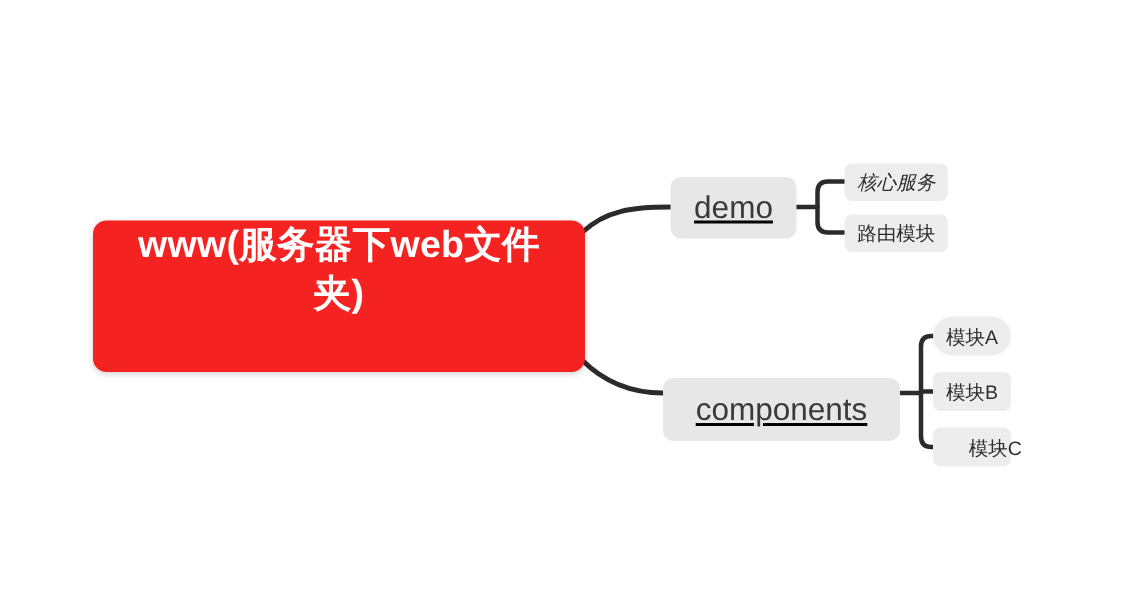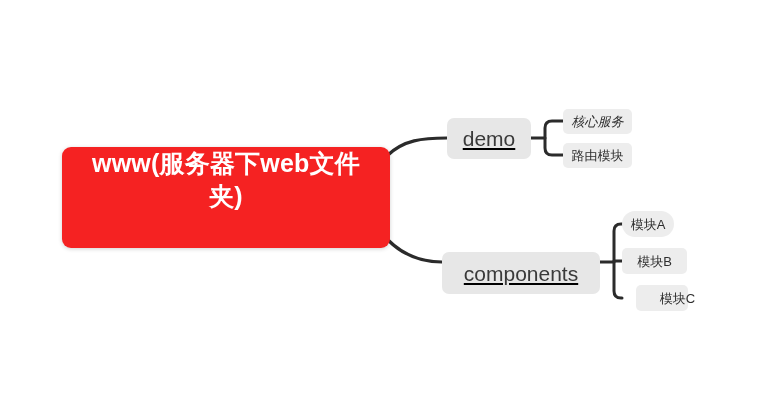--- a/index.html
+++ b/index.html
@@ -121,25 +121,25 @@
   #leaf-module-a {
     left: 622px;
     top: 211px;
     width: 52px;
     height: 26px;
     border-radius: 13px;
   }
   #leaf-module-b {
     left: 622px;
     top: 248px;
-    width: 65px;
+    width: 52px;
     height: 26px;
   }
   #leaf-module-c {
-    left: 636px;
+    left: 622px;
     top: 285px;
     width: 52px;
     height: 26px;
     padding-left: 36px;
   }
 </style>
 </head>
 <body>
 
 <div id="mindmap-canvas">

